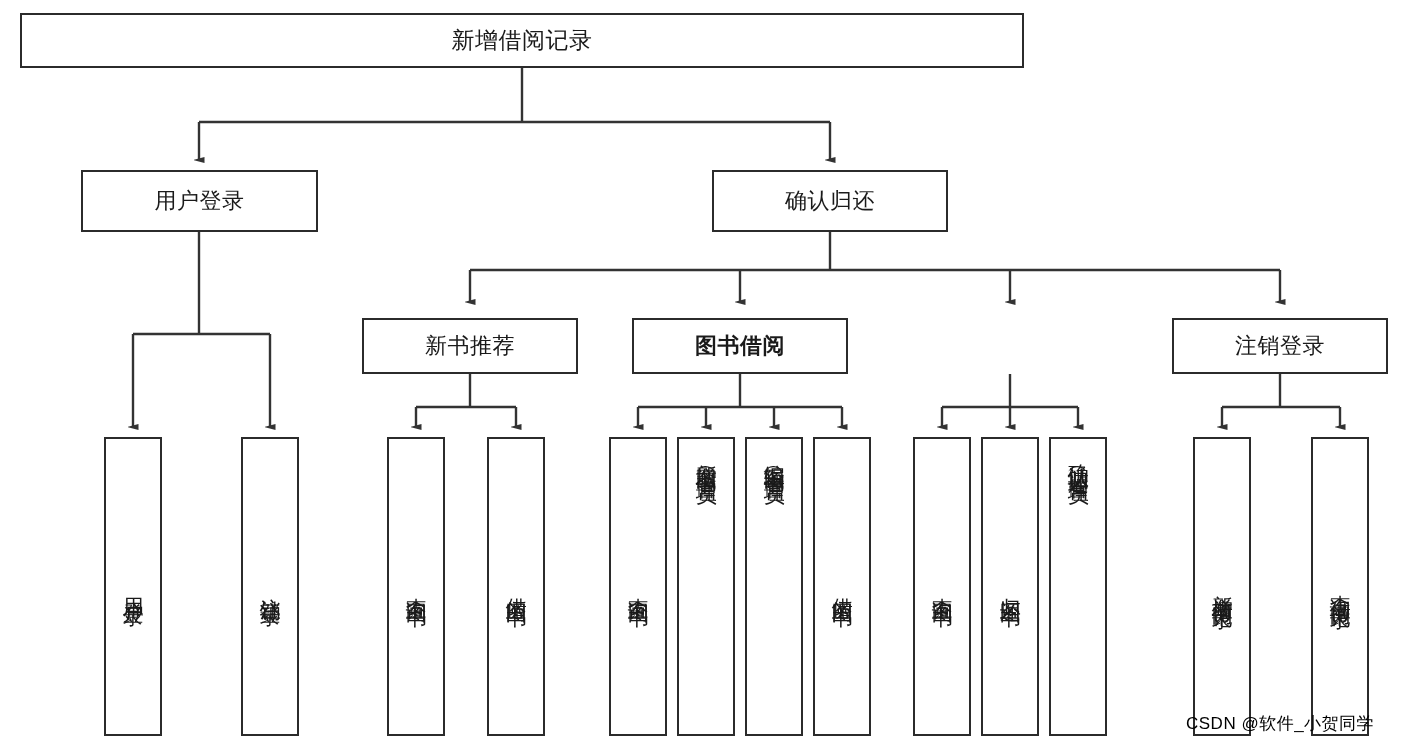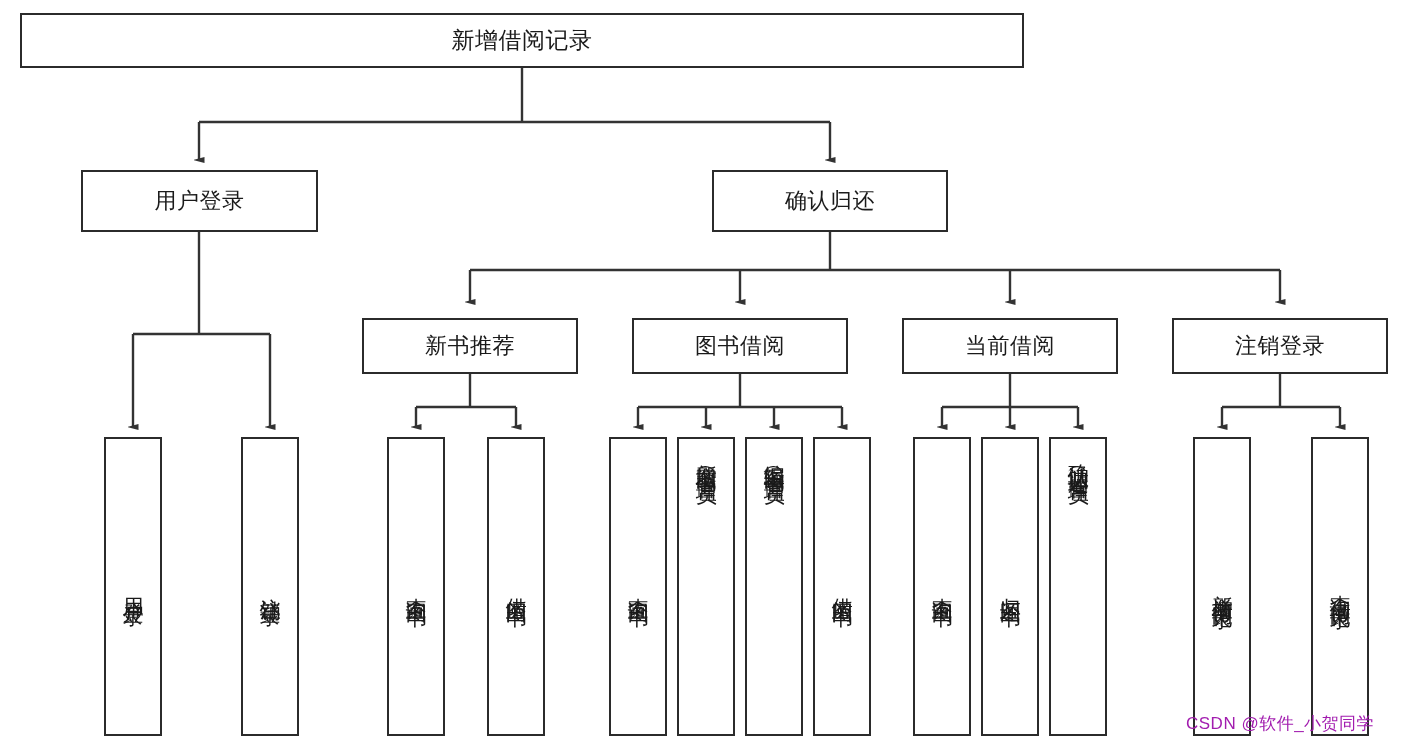--- a/index.html
+++ b/index.html
@@ -66,21 +66,21 @@
   }
   .node.vert.centered {
     align-items: center;
     padding-top: 0;
   }
   .watermark {
     position: absolute;
     left: 1186px;
     top: 712px;
     font-size: 17px;
-    color: #a21caf;
+    color: #000000;
     white-space: nowrap;
     z-index: 9;
     letter-spacing: 0.5px;
   }
 </style>
 </head>
 <body>
 
 <div id="diagram-canvas">
 
@@ -141,25 +141,22 @@
   <div class="node horiz" style="left:81px; top:170px; width:237px; height:62px;">
     <span class="node-label">用户登录</span>
   </div>
   <div class="node horiz" style="left:712px; top:170px; width:236px; height:62px;">
     <span class="node-label">确认归还</span>
   </div>
 
   <div class="node horiz" style="left:362px; top:318px; width:216px; height:56px;font-family:Liberation Serif, serif;">
     <span class="node-label">新书推荐</span>
   </div>
-  <div class="node horiz" style="left:632px; top:318px; width:216px; height:56px;">
+  <div class="node horiz" style="left:632px; top:318px; width:216px; height:56px;font-weight:bold;">
     <span class="node-label">图书借阅</span>
-  </div>
-  <div class="node horiz" style="left:902px; top:318px; width:216px; height:56px;">
-    <span class="node-label">当前借阅</span>
   </div>
   <div class="node horiz" style="left:1172px; top:318px; width:216px; height:56px;">
     <span class="node-label">注销登录</span>
   </div>
 
   <div class="node vert centered" style="left:104px; top:437px; width:58px; height:299px;">
     <span class="node-label">用户登录</span>
   </div>
   <div class="node vert centered" style="left:241px; top:437px; width:58px; height:299px;">
     <span class="node-label">注销登录</span>

